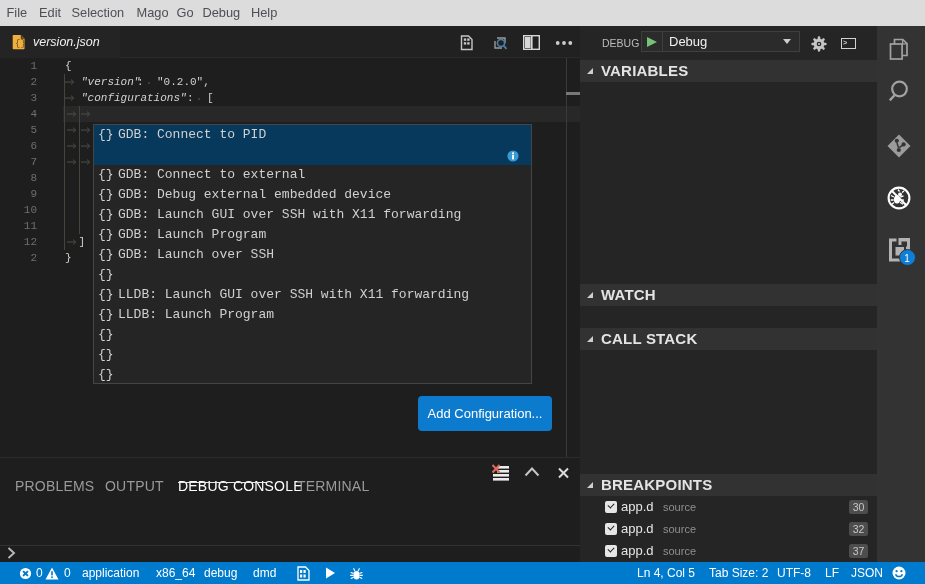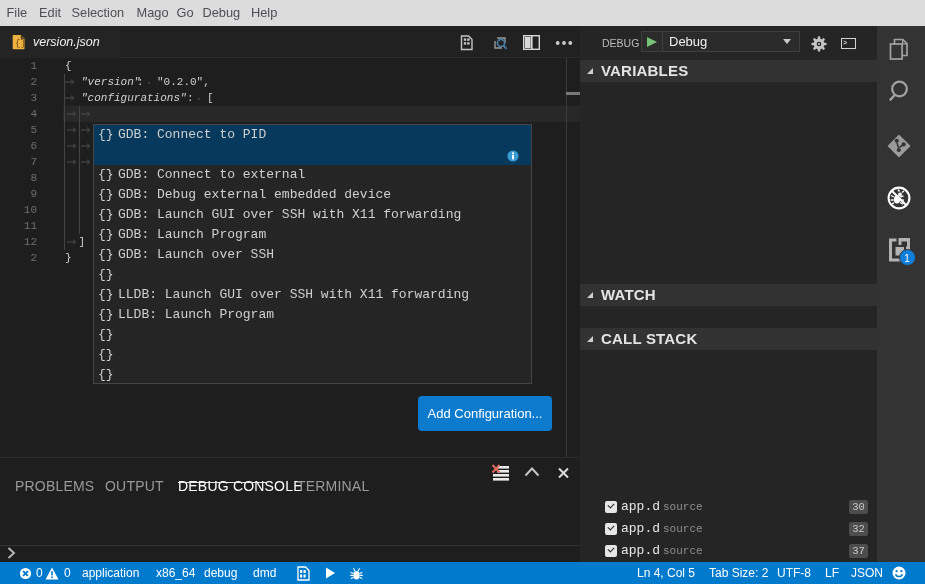--- a/index.html
+++ b/index.html
@@ -20,21 +20,21 @@
   .srow { position:absolute; left:0; width:437px; height:20px; font-family:"Liberation Mono",monospace; font-size:13px; line-height:20px; color:#d0d0d0; white-space:pre; }
   #panel { left:0; top:457px; width:580px; height:105px; background:#1e1e1e; border-top:1px solid #2b2b2c; }
   .ptab { position:absolute; top:6.5px; font-size:14px; letter-spacing:0.2px; color:#9a9a9a; line-height:18px;margin-top:12px; }
   #sidebar { left:580px; top:26px; width:297px; height:536px; background:#252526; }
   .phead { position:absolute; left:0; width:297px; height:22px; background:#323233; }
   .phead .t { position:absolute; left:21px; top:0; line-height:22px; font-size:15px; font-weight:bold; color:#e4e4e4; letter-spacing:0.2px; }
   .tri { position:absolute; left:7px; top:8px; width:0; height:0; border-bottom:6px solid #cfcfcf; border-left:6px solid transparent; }
   #activitybar { left:877px; top:26px; width:48px; height:536px; background:#333333; }
   #statusbar { left:0; top:562px; width:925px; height:22px; background:#007acc; color:#ffffff; font-size:12px; }
   #statusbar span { position:absolute; top:0; line-height:22px; white-space:pre; }
-  .bp { position:absolute; left:0; width:297px; height:22px;font-family:Liberation Mono, monospace; }
+  .bp { position:absolute; left:0; width:297px; height:22px; }
   .cb { position:absolute; left:25px; top:5px; width:12px; height:12px; background:#e6e6e6; border-radius:2px; }
   .cb i { position:absolute; left:2.5px; top:2px; width:6px; height:4px; border-left:1.6px solid #1e1e1e; border-bottom:1.6px solid #1e1e1e; transform:rotate(-47deg); }
   .badge { position:absolute; left:269px; top:4px; width:19px; height:14px; background:#4d4d4d; border-radius:2.5px; color:#c8c8c8; font-size:10.5px; line-height:14px; text-align:center; }
 </style>
 </head>
 <body>
   <div id="menubar" class="abs">
     <span style="left:6.5px">File</span>
     <span style="left:39px">Edit</span>
     <span style="left:71.5px">Selection</span>
@@ -218,20 +218,24 @@
       <span class="t">VARIABLES</span>
     </div>
     <div class="phead" style="top:258px">
       <i class="tri"></i>
       <span class="t">WATCH</span>
     </div>
     <div class="phead" style="top:302px">
       <i class="tri"></i>
       <span class="t">CALL STACK</span>
     </div>
+    <div class="phead" style="top:448px">
+      <i class="tri"></i>
+      <span class="t">BREAKPOINTS</span>
+    </div>
     <div class="bp" style="top:470px">
       <div class="cb">
         <i></i>
       </div>
       <span class="abs" style="left:41px;top:0;line-height:22px;font-size:13px;color:#e6e6e6;">app.d</span>
       <span class="abs" style="left:83px;top:0;line-height:22px;font-size:11px;color:#8f8f8f;">source</span>
       <span class="badge">30</span>
     </div>
     <div class="bp" style="top:492px">
       <div class="cb">

